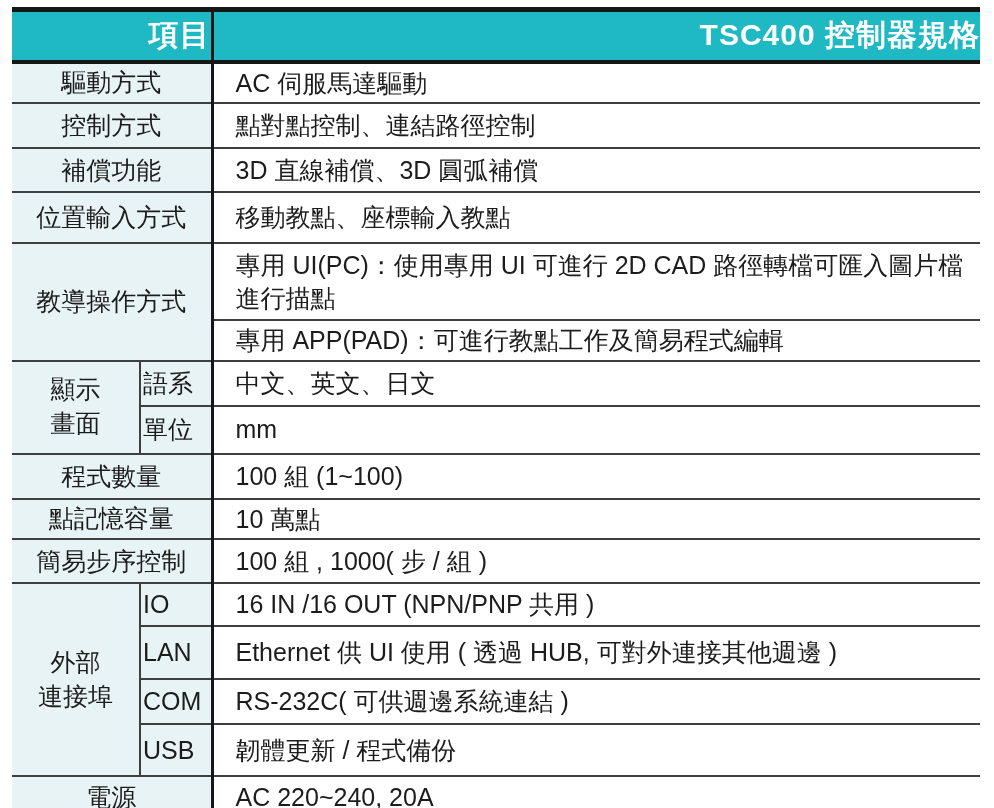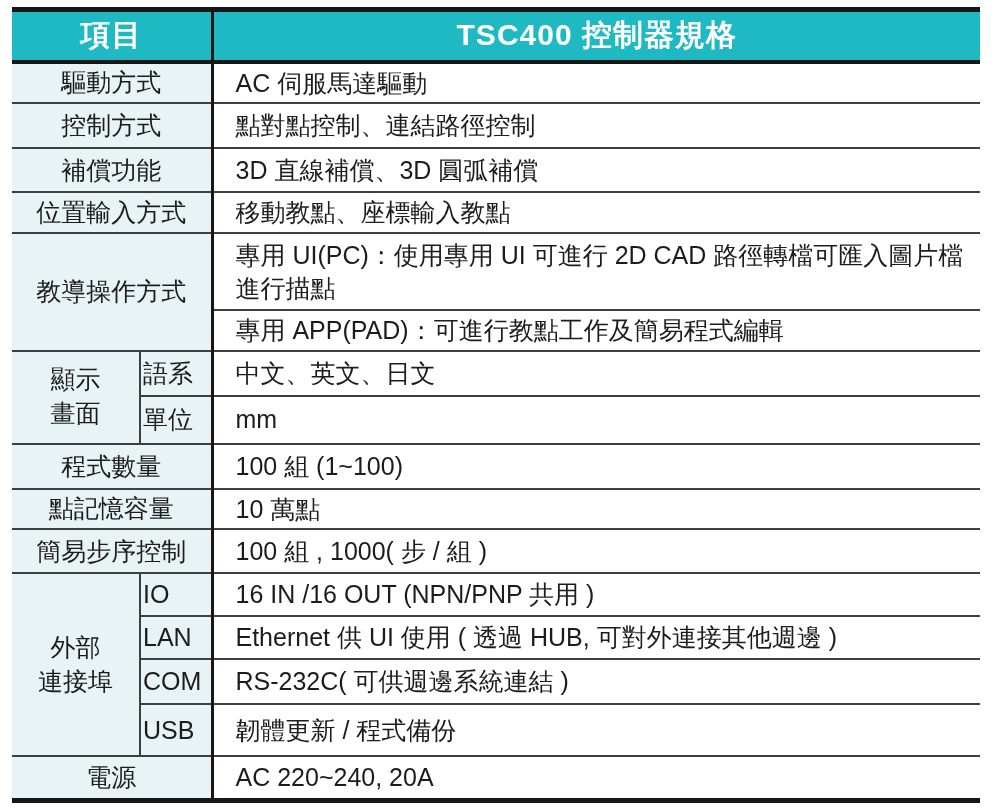--- a/index.html
+++ b/index.html
@@ -25,21 +25,21 @@
   }
   
   thead th{
     background:var(--header-bg);
     color:var(--header-text);
     font-size:30px;
     font-weight:bold;
     height:52px;
     border-top:5px solid var(--border-dark);
     border-bottom:4px solid var(--border-dark);
-    text-align:center;
+    text-align:right;
     letter-spacing:1px;
     padding:0;
   }
   th.spec-col{border-left:3px solid var(--border-dark);}
   
   tbody td{
     border-bottom:2px solid var(--border-thin);
     font-size:25px;
     padding:2px 2px;
     vertical-align:middle;
@@ -86,21 +86,21 @@
         <td class="val">AC 伺服馬達驅動</td>
       </tr>
       <tr style="height:45px">
         <td colspan="2" class="lbl">控制方式</td>
         <td class="val">點對點控制、連結路徑控制</td>
       </tr>
       <tr style="height:44px">
         <td colspan="2" class="lbl">補償功能</td>
         <td class="val">3D 直線補償、3D 圓弧補償</td>
       </tr>
-      <tr style="height:41px">
+      <tr style="height:51px">
         <td colspan="2" class="lbl">位置輸入方式</td>
         <td class="val">移動教點、座標輸入教點</td>
       </tr>
       <tr style="height:77px">
         <td colspan="2" rowspan="2" class="lbl">教導操作方式</td>
         <td class="val">專用 UI(PC)：使用專用 UI 可進行 2D CAD 路徑轉檔可匯入圖片檔進行描點</td>
       </tr>
       <tr style="height:40px">
         <td class="val">專用 APP(PAD)：可進行教點工作及簡易程式編輯</td>
       </tr>
@@ -125,21 +125,21 @@
       <tr style="height:44px">
         <td colspan="2" class="lbl">簡易步序控制</td>
         <td class="val">100 組 , 1000( 步 / 組 )</td>
       </tr>
       <tr style="height:43px">
         <td rowspan="4" class="lbl pre">外部
 連接埠</td>
         <td class="sub">IO</td>
         <td class="val">16 IN /16 OUT (NPN/PNP 共用 )</td>
       </tr>
-      <tr style="height:43px">
+      <tr style="height:53px">
         <td class="sub">LAN</td>
         <td class="val">Ethernet 供 UI 使用 ( 透過 HUB, 可對外連接其他週邊 )</td>
       </tr>
       <tr style="height:45px">
         <td class="sub">COM</td>
         <td class="val">RS-232C( 可供週邊系統連結 )</td>
       </tr>
       <tr style="height:52px">
         <td class="sub">USB</td>
         <td class="val">韌體更新 / 程式備份</td>

